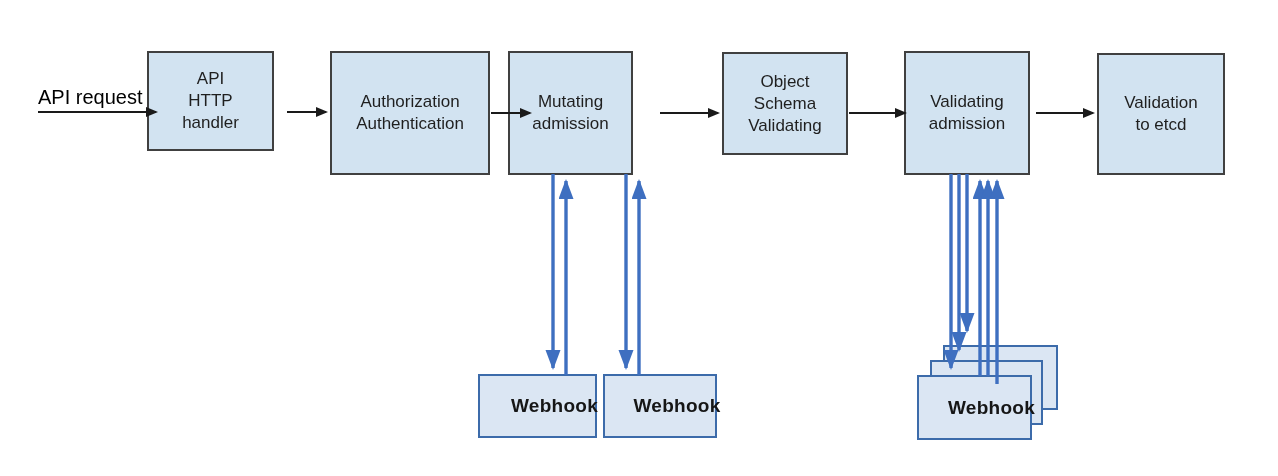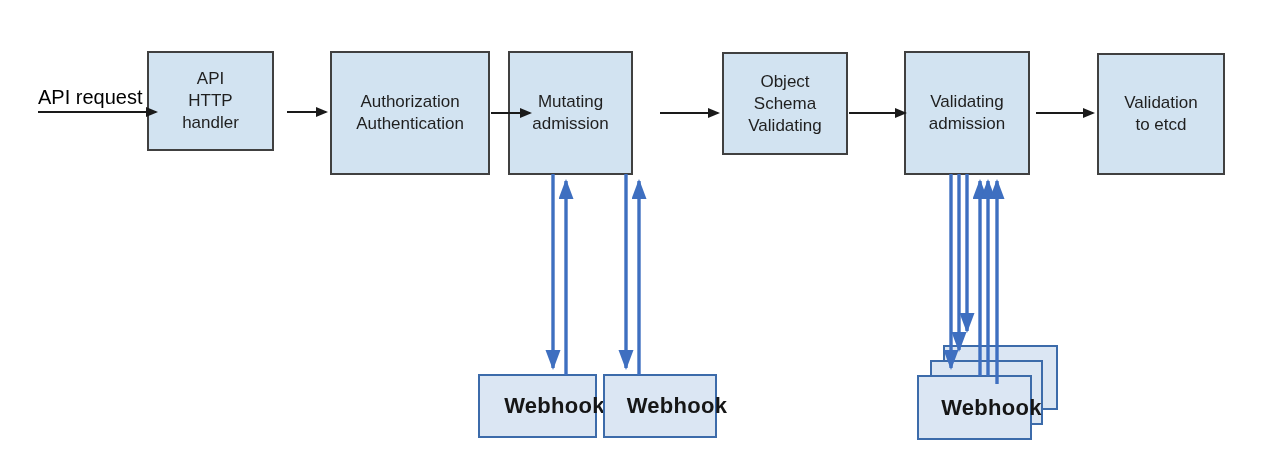--- a/index.html
+++ b/index.html
@@ -42,21 +42,21 @@
   }
   .node span { display: block; white-space: nowrap; }
   .webhook {
     position: absolute;
     box-sizing: border-box;
     background: var(--webhook-fill);
     border: 2.5px solid var(--webhook-border);
     display: flex;
     align-items: center;
     justify-content: center;
-    font-size: 22px;
+    font-size: 19px;
     font-weight: bold;
     color: #161616;
     letter-spacing: 0.3px;
     padding-left: 34px;
   }
   .flow-label {
     position: absolute;
     left: 38px;
     top: 86px;
     font-size: 20px;

